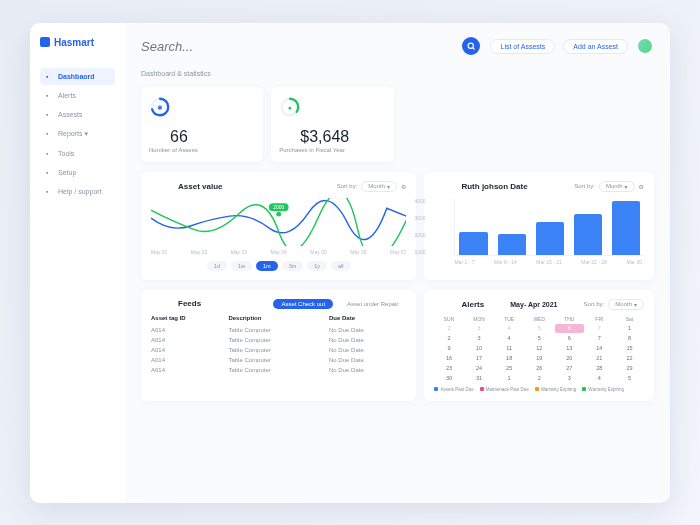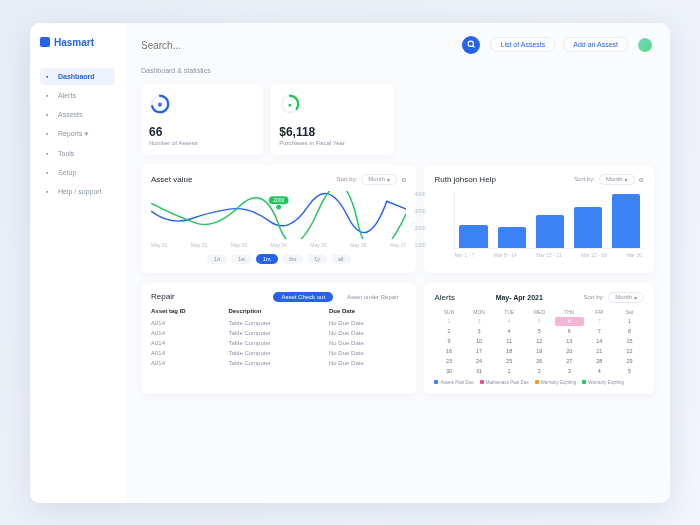--- a/index.html
+++ b/index.html
@@ -8,36 +8,36 @@
 .sidebar { width: 95px; background: #fff; padding: 14px 10px; display: flex; flex-direction: column; gap: 12px; }
 .logo { display: flex; align-items: center; gap: 4px; font-weight: 700; font-size: 10px; color: #2563eb; }
 .logo-icon { width: 10px; height: 10px; background: #2563eb; border-radius: 2px; position: relative; }
 .nav { display: flex; flex-direction: column; gap: 2px; margin-top: 8px; }
 .nav-item { display: flex; align-items: center; gap: 5px; padding: 5px 6px; border-radius: 4px; font-size: 7px; color: #8b93a7; cursor: pointer; }
 .nav-item.active { background: #eef3ff; color: #2563eb; font-weight: 600; }
 .nav-icon { width: 7px; height: 7px; display: inline-block; }
 .main { flex: 1; padding: 12px 16px; overflow: hidden; }
 .topbar { display: flex; align-items: center; gap: 10px; margin-bottom: 12px; }
 .search { flex: 1; position: relative; }
-.search input { width: 100%; border: none; background: transparent; font-size: 10px; color: #8b93a7; outline: none; padding: 4px 0; }
+.search input { width: 100%; border: none; background: transparent; font-size: 13px; color: #8b93a7; outline: none; padding: 4px 0; font-style: italic; }
 .search-btn { width: 18px; height: 18px; background: #2563eb; border-radius: 50%; display: flex; align-items: center; justify-content: center; color: #fff; font-size: 8px; }
 .top-actions { display: flex; align-items: center; gap: 8px; }
 .link-btn { border: 1px solid #e3e8f1; background: #fff; border-radius: 10px; padding: 3px 9px; font-size: 7px; color: #2563eb; cursor: pointer; }
 .avatar { width: 18px; height: 18px; border-radius: 50%; background: linear-gradient(135deg,#7dd3c0,#4ade80); border: 2px solid #fff; }
 .page-title { font-size: 12px; font-weight: 700; color: #1a2332; }
 .page-sub { font-size: 7px; color: #8b93a7; margin-bottom: 10px; }
 .grid4 { display: grid; grid-template-columns: repeat(4,1fr); gap: 8px; margin-bottom: 10px; }
 .stat-card { background: #fff; border-radius: 6px; padding: 9px 8px; box-shadow: 0 2px 8px rgba(50,70,120,.05); }
 .stat-ring { width: 22px; height: 22px; margin-bottom: 6px; }
-.stat-val { font-size: 12px; font-weight: 700; color: #1a2332; }
+.stat-val { font-size: 16px; font-weight: 400; color: #1a2332; margin-left: 21px; }
 .stat-lbl { font-size: 6px; color: #8b93a7; margin-top: 1px; }
 .row2 { display: grid; grid-template-columns: 1.2fr 1fr; gap: 8px; margin-bottom: 10px; }
 .card { background: #fff; border-radius: 6px; padding: 9px 10px; box-shadow: 0 2px 8px rgba(50,70,120,.05); }
 .card-head { display: flex; align-items: center; justify-content: space-between; margin-bottom: 6px; }
-.card-title { font-size: 8px; font-weight: 400; color: #1a2332; }
+.card-title { font-size: 8px; font-weight: 700; color: #1a2332; margin-left: 27px; }
 .sort { display: flex; align-items: center; gap: 4px; font-size: 6px; color: #8b93a7; }
 .sort-pill { border: 1px solid #e3e8f1; border-radius: 8px; padding: 1px 6px; display: flex; align-items: center; gap: 2px; }
 .linechart { position: relative; height: 48px; }
 .range-row { display: flex; gap: 4px; margin-top: 6px; justify-content: center; }
 .range-pill { font-size: 5.5px; padding: 2px 7px; border-radius: 8px; background: #f3f5fa; color: #8b93a7; cursor: pointer; }
 .range-pill.active { background: #2563eb; color: #fff; }
 .xlabels { display: flex; justify-content: space-between; font-size: 5px; color: #b8bfd0; margin-top: 3px; }
 .barchart { height: 58px; display: flex; align-items: flex-end; gap: 10px; padding: 0 4px; border-left: 1px solid #eef1f7; border-bottom: 1px solid #eef1f7; position: relative; }
 .bar { flex: 1; background: #3b82f6; border-radius: 2px 2px 0 0; }
 .bar-xlabels { display: flex; justify-content: space-between; font-size: 5px; color: #b8bfd0; margin-top: 3px; padding: 0 2px; }
@@ -122,21 +122,21 @@
     <div class="grid4" id="stats">
         <div class="stat-card"><svg class="stat-ring" viewBox="0 0 24 24">
             <circle cx="12" cy="12" r="9" fill="none" stroke="#eef1f7" stroke-width="2.5"></circle>
             <circle cx="12" cy="12" r="9" fill="none" stroke="#2563eb" stroke-width="2.5" stroke-dasharray="56.548667764616276" stroke-dashoffset="16.964600329384886" transform="rotate(-90 12 12)" stroke-linecap="round"></circle>
             <text x="12" y="15" font-size="7" text-anchor="middle" fill="#2563eb">✱</text>
           </svg><div class="stat-val">66</div><div class="stat-lbl">Number of Assess</div></div>
         <div class="stat-card"><svg class="stat-ring" viewBox="0 0 24 24">
             <circle cx="12" cy="12" r="9" fill="none" stroke="#eef1f7" stroke-width="2.5"></circle>
             <circle cx="12" cy="12" r="9" fill="none" stroke="#22c55e" stroke-width="2.5" stroke-dasharray="56.548667764616276" stroke-dashoffset="36.75663404700058" transform="rotate(-90 12 12)" stroke-linecap="round"></circle>
             <text x="12" y="15" font-size="7" text-anchor="middle" fill="#22c55e">●</text>
-          </svg><div class="stat-val">$6,118</div><div class="stat-lbl">Purchases in Fiscal Year</div></div>
+          </svg><div class="stat-val">$3,648</div><div class="stat-lbl">Purchases in Fiscal Year</div></div>
       </div>
 
     <div class="row2">
       <div class="card">
         <div class="card-head">
           <div class="card-title">Asset value</div>
           <div class="sort">
             <span>Sort by:</span>
             <span class="sort-pill">
                 <span>Month</span> 
@@ -168,21 +168,21 @@
             <span class="range-pill">1w</span>
             <span class="range-pill active">1m</span>
             <span class="range-pill">3m</span>
             <span class="range-pill">1y</span>
             <span class="range-pill">all</span>
           </div>
       </div>
 
       <div class="card">
         <div class="card-head">
-          <div class="card-title">Ruth johson Help</div>
+          <div class="card-title">Ruth johson Date</div>
           <div class="sort">
             <span>Sort by:</span>
             <span class="sort-pill">
                 <span>Month</span> 
                 <span>▾</span>
               </span>
             <span>⚙</span>
           </div>
         </div>
         <div style="position:relative;padding-left:20px;">
@@ -206,21 +206,21 @@
             <span>Mar 15 - 21</span>
             <span>Mar 22 - 28</span>
             <span>Mar 30</span>
           </div>
       </div>
     </div>
 
     <div class="row3">
       <div class="card">
         <div class="card-head">
-          <div class="card-title">Repair</div>
+          <div class="card-title">Feeds</div>
           <div class="tabs" id="feedtabs">
               <span class="tab active">Asset Check out</span>
               <span class="tab inactive">Asset under Repair</span>
             </div>
         </div>
         <div class="tbl-head" id="tblhead">
             <span>Asset tag ID</span>
             <span>Description</span>
             <span>Due Date</span>
           </div>

